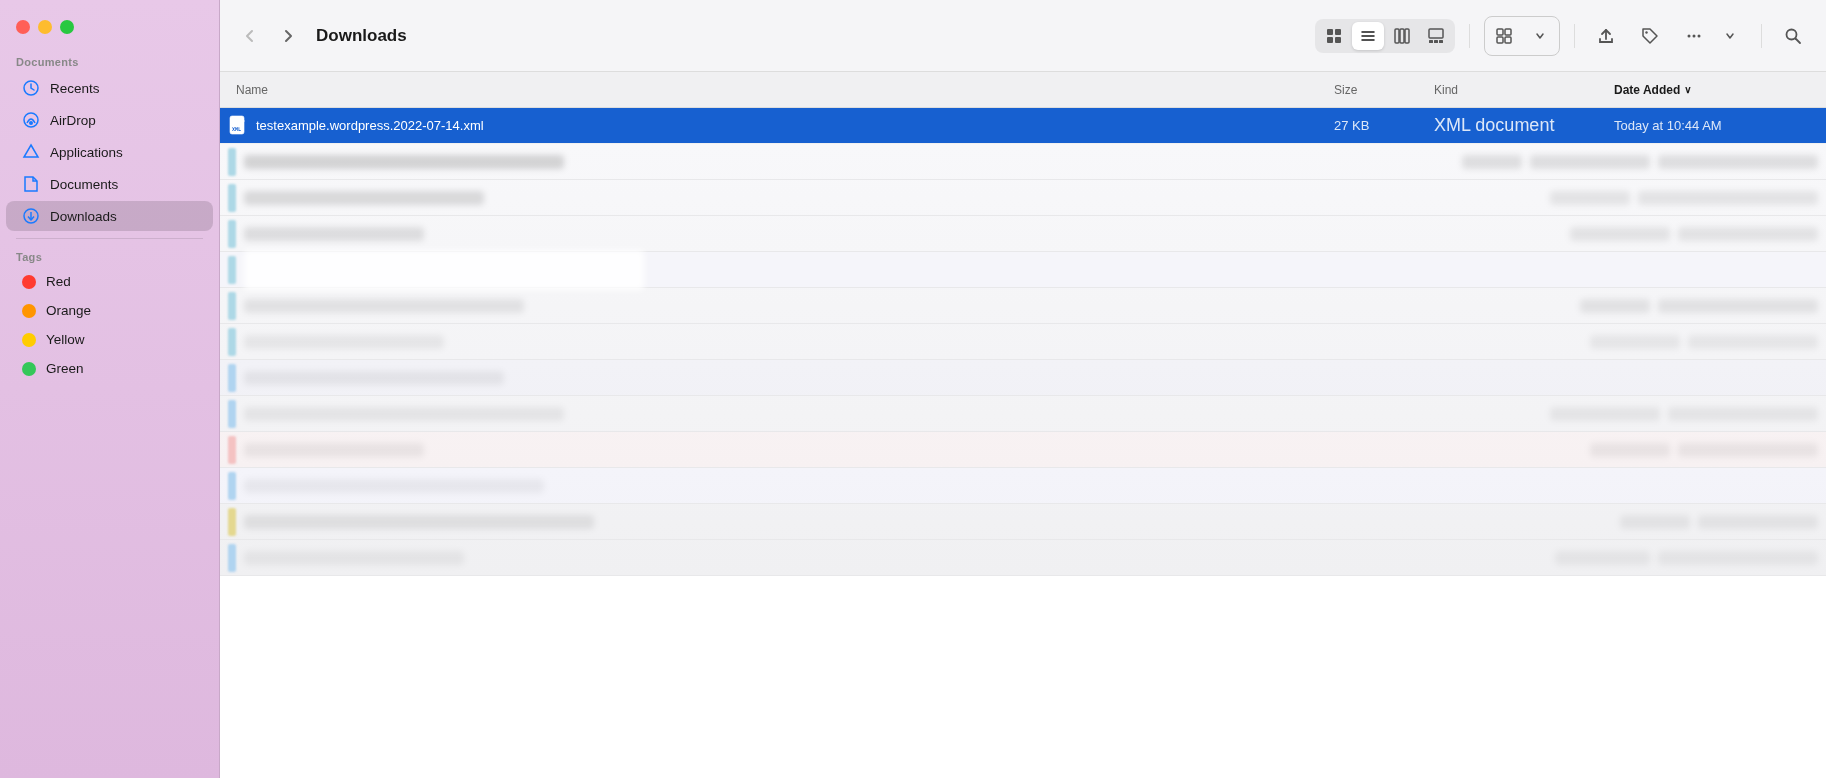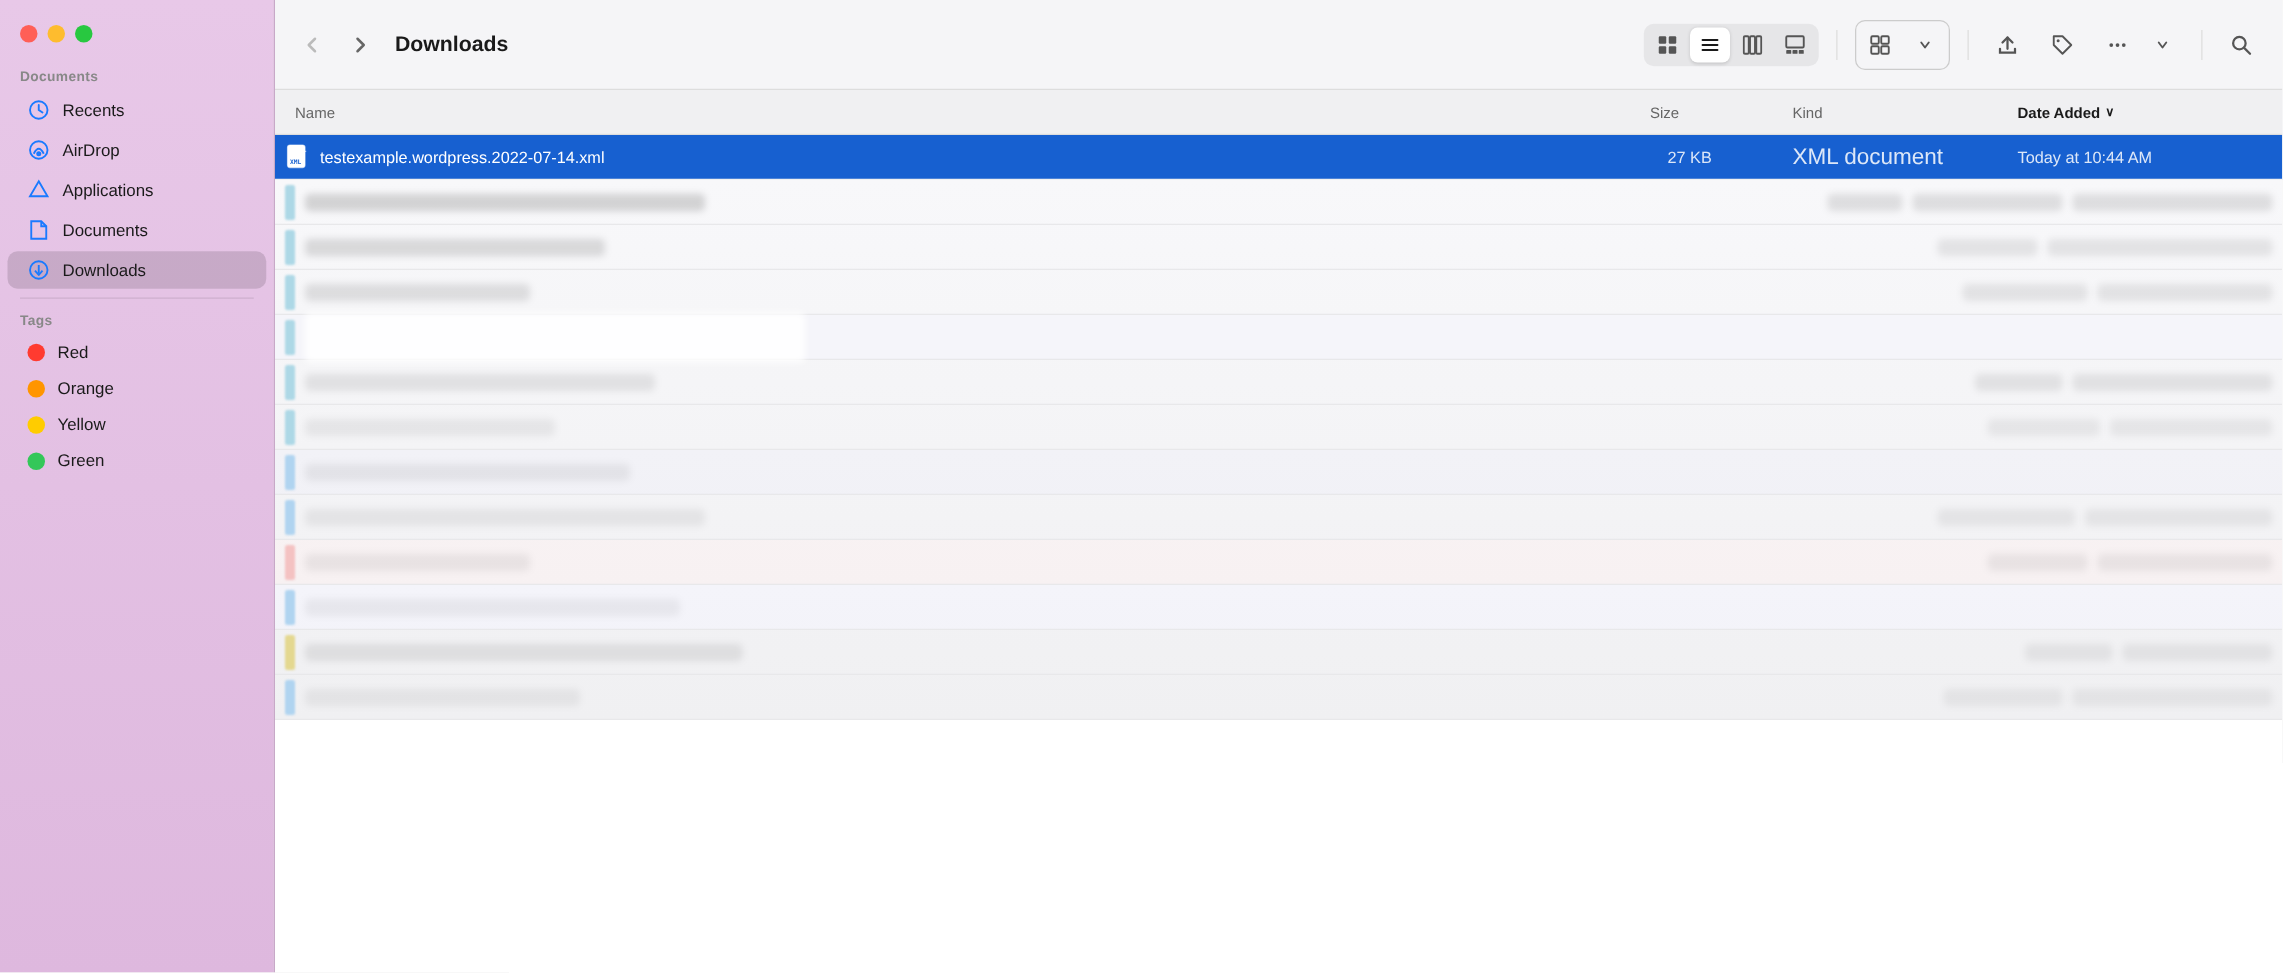--- a/index.html
+++ b/index.html
@@ -210,21 +210,21 @@
       white-space: nowrap;
       cursor: pointer;
       display: flex;
       align-items: center;
       gap: 4px;
     }
     .col-header.active { font-weight: 700; color: #1a1a1a; }
 
     .col-name { flex: 1; }
     .col-size { width: 100px; }
-    .col-kind { width: 180px; margin-left: 14px; }
+    .col-kind { width: 180px; }
     .col-date { width: 220px; }
 
     
     .file-list {
       flex: 1;
       overflow-y: auto;
       background: white;
     }
 
     .file-row {

